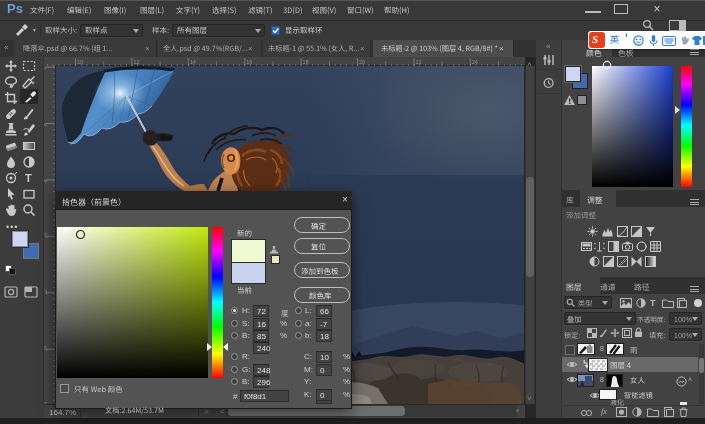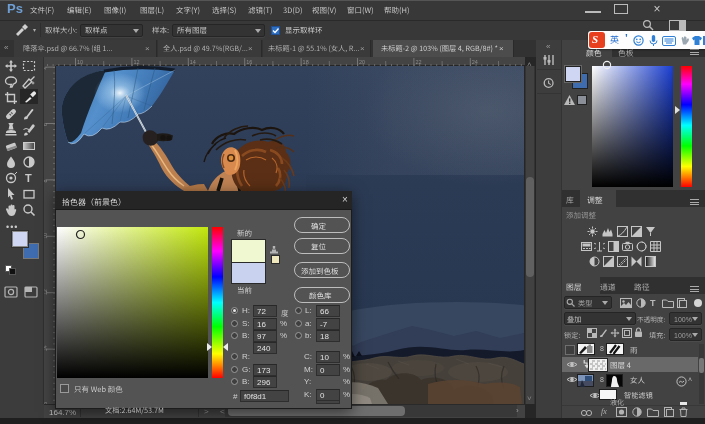--- a/index.html
+++ b/index.html
@@ -35,21 +35,21 @@
 .ptabrow{position:absolute;left:562px;width:143px;height:17px;background:#303030}
 .ptab{position:absolute;height:17px;background:#424242}
 .pbody{position:absolute;left:562px;width:143px;background:#424242}
 .pmenu{position:absolute;width:9px;height:6px;border-top:1.5px solid #aaa;border-bottom:1.5px solid #aaa}
 .pmenu:before{content:"";display:block;margin-top:1.6px;height:1.5px;background:#aaa}
 
 #dlg{left:55px;top:191px;width:297px;height:218px;background:#535353;border:1px solid #1c1c1c;box-shadow:0 3px 14px rgba(0,0,0,.55)}
 #dlgtitle{left:55px;top:191px;width:297px;height:19px;background:#252525;border-bottom:1px solid #1a1a1a}
 .btn{position:absolute;left:294px;width:56px;height:16px;border:1px solid #bdbdbd;border-radius:8px;background:#535353}
 
-.vf{position:absolute;width:24px;height:12px;background:#434343;border:1px solid #2e2e2e;border-top-color:#282828;color:#e2e2e2;font-size:8px;line-height:11px;padding-left:3px}
+.vf{position:absolute;width:16px;height:12px;background:#434343;border:1px solid #2e2e2e;border-top-color:#282828;color:#e2e2e2;font-size:8px;line-height:11px;padding-left:3px}
 .rlab{position:absolute;color:#d0d0d0;font-size:8px}
 .radio{position:absolute;width:7px;height:7px;border-radius:50%;border:1px solid #9a9a9a;background:#3f3f3f}
 .thumb{position:absolute;border:1px solid #1e1e1e}
 </style></head><body>
 
 
 <div class="abs" id="menubar"></div>
 <div class="abs" id="pslogo">Ps</div>
 <div class="abs winbtn" style="left:585px;width:16px;border-bottom:2px solid #bbb;height:9px"></div>
 <div class="abs winbtn" style="left:614px;width:14px;height:10px;border:1px solid #bbb"></div>
@@ -768,28 +768,28 @@
 <div class="radio" style="left:231px;top:307px"></div>
 <div class="abs" style="left:233px;top:309px;width:3px;height:3px;border-radius:50%;background:#e8e8e8"></div>
 <span class="rlab" style="left:242px;top:306px">H:</span>
 <div class="vf" style="left:253px;top:305px">72</div>
 <div class="radio" style="left:231px;top:319.5px"></div>
 <span class="rlab" style="left:242px;top:318.5px">S:</span>
 <div class="vf" style="left:253px;top:317.5px">16</div>
 <span class="rlab" style="left:280px;top:318.5px">%</span>
 <div class="radio" style="left:231px;top:332px"></div>
 <span class="rlab" style="left:242px;top:331px">B:</span>
-<div class="vf" style="left:253px;top:330px">97</div>
+<div class="vf" style="left:253px;top:330px">85</div>
 <span class="rlab" style="left:280px;top:331px">%</span>
 <div class="radio" style="left:231px;top:353px"></div>
 <span class="rlab" style="left:242px;top:352px">R:</span>
 <div class="vf" style="left:253px;top:342px">240</div>
 <div class="radio" style="left:231px;top:365.5px"></div>
 <span class="rlab" style="left:242px;top:364.5px">G:</span>
-<div class="vf" style="left:253px;top:363.5px">173</div>
+<div class="vf" style="left:253px;top:363.5px">248</div>
 <div class="radio" style="left:231px;top:378px"></div>
 <span class="rlab" style="left:242px;top:377px">B:</span>
 <div class="vf" style="left:253px;top:376px">296</div>
 <div class="radio" style="left:295px;top:307px"></div>
 <span class="rlab" style="left:305px;top:306px">L:</span>
 <div class="vf" style="left:316px;top:305px">66</div>
 <div class="radio" style="left:295px;top:319.5px"></div>
 <span class="rlab" style="left:305px;top:318.5px">a:</span>
 <div class="vf" style="left:316px;top:317.5px">-7</div>
 <div class="radio" style="left:295px;top:332px"></div>

